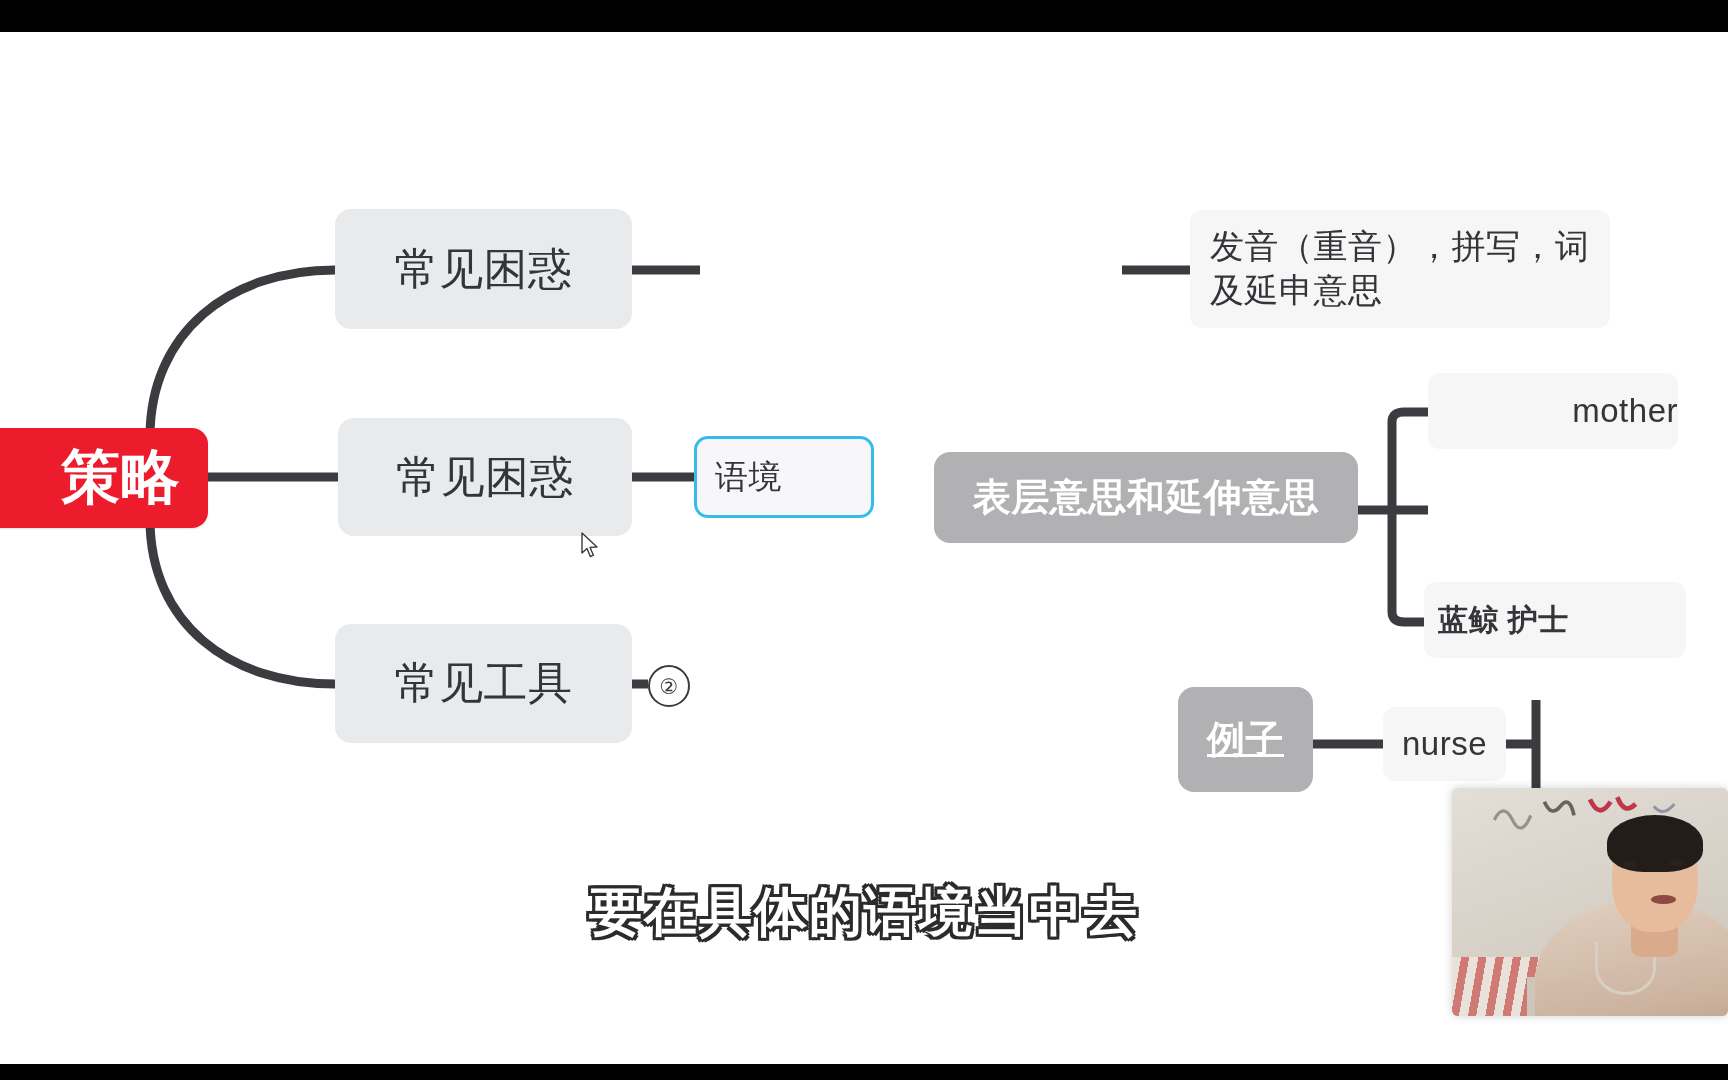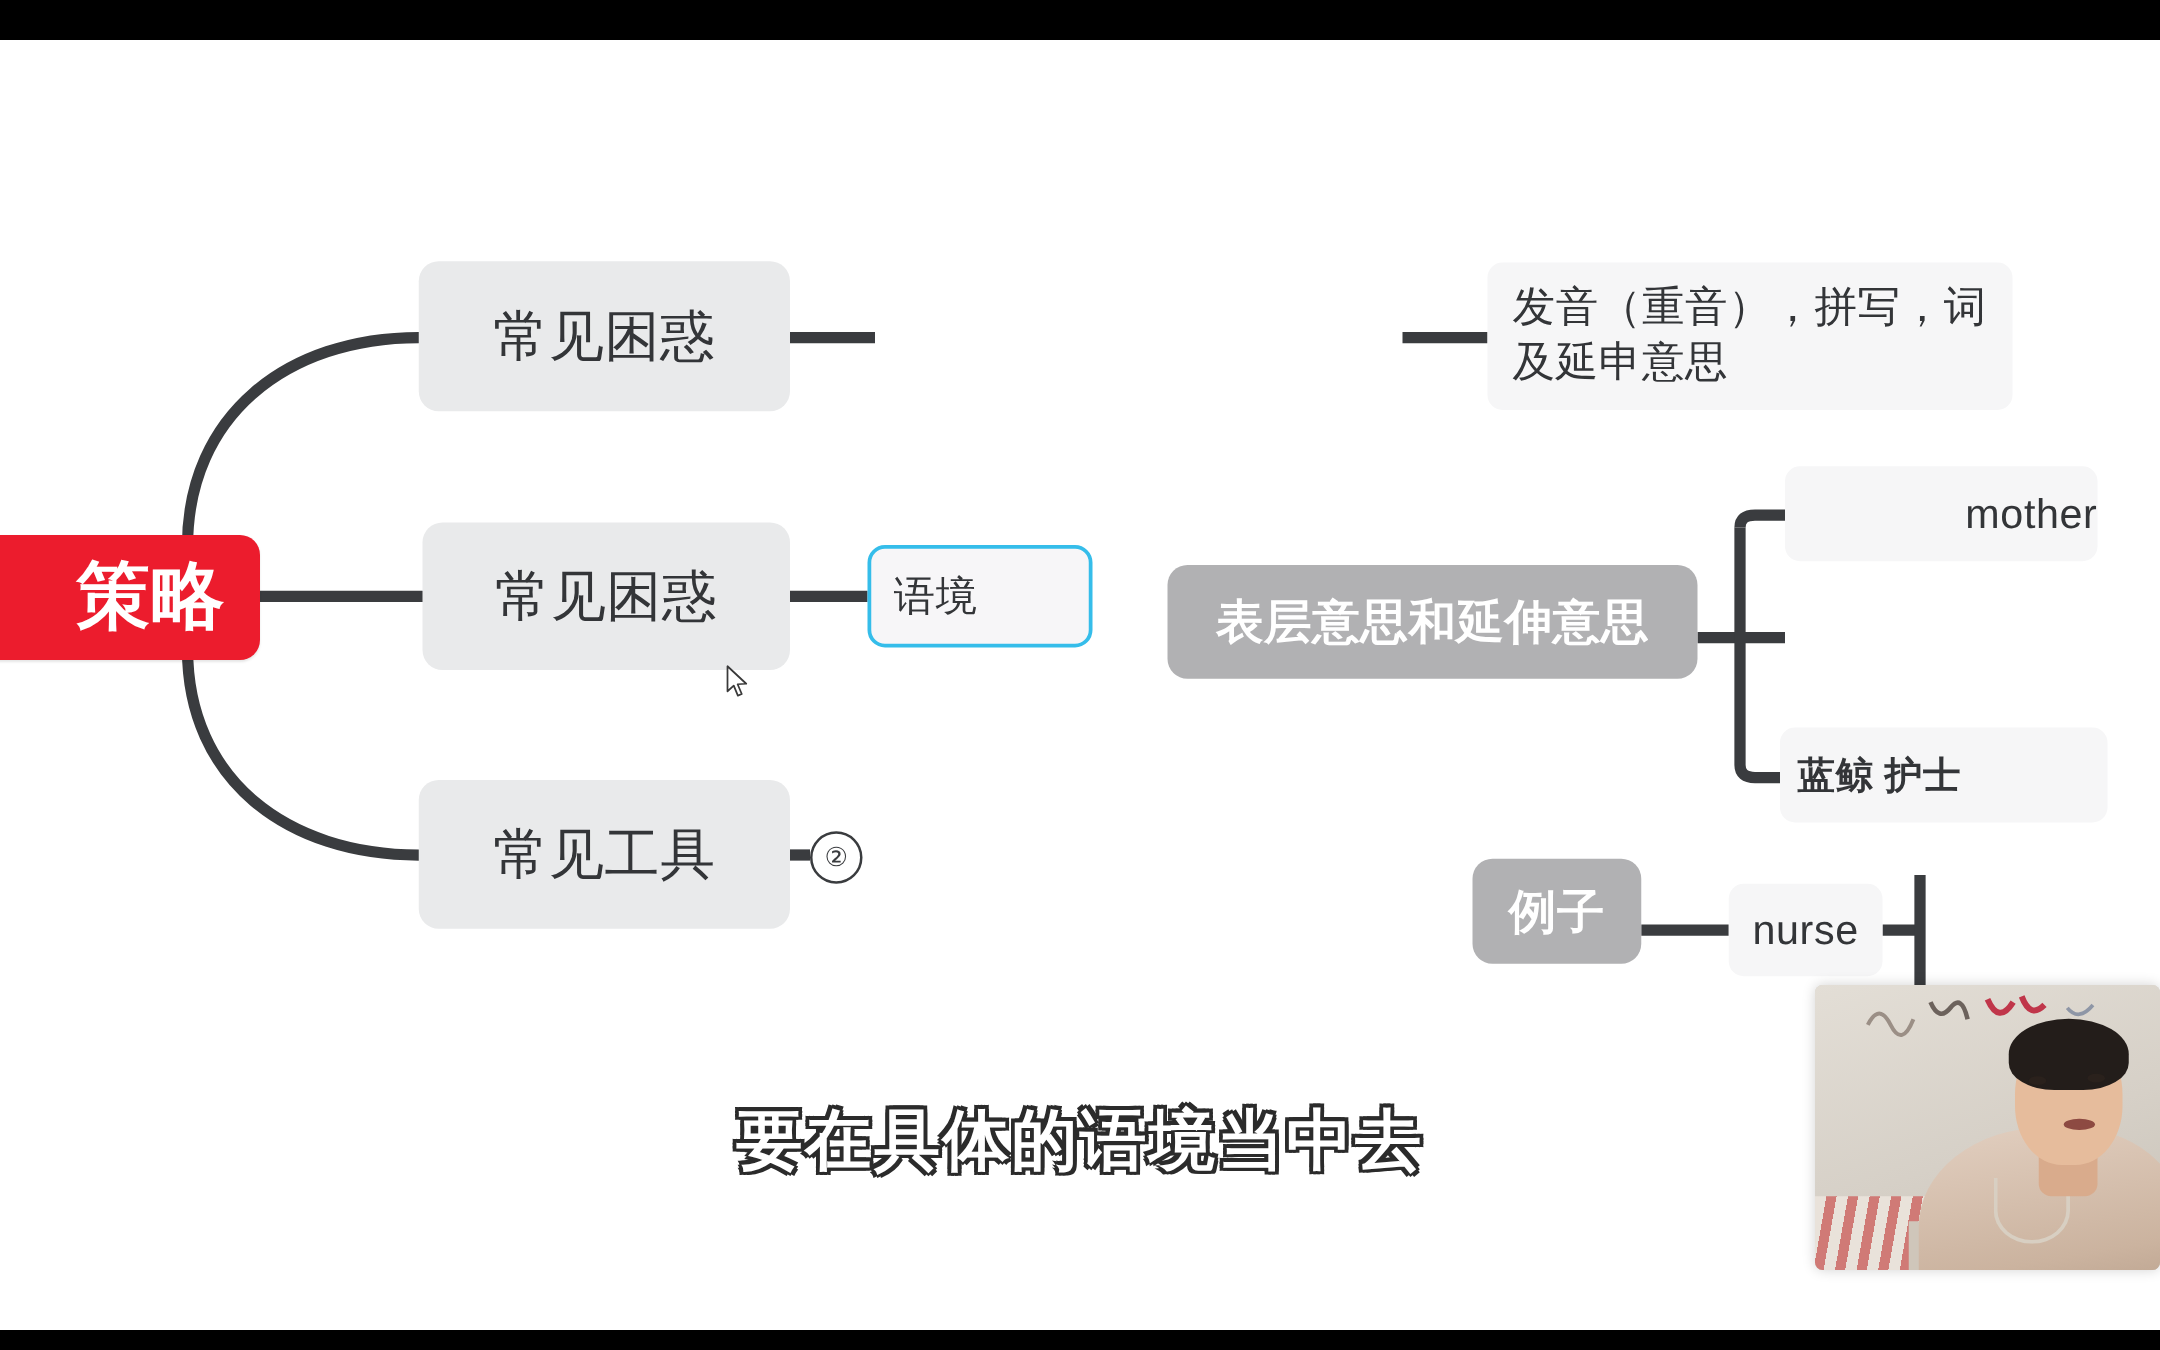--- a/index.html
+++ b/index.html
@@ -234,21 +234,21 @@
 
     <div class="node plain" style="left:1428px;top:341px;width:250px;height:76px;justify-content:flex-end;padding-left:14px;">
       <span>mother</span>
     </div>
 
 
     <div class="node plain small" style="left:1424px;top:550px;width:262px;height:76px;justify-content:flex-start;padding-left:14px;">
       <span>蓝鲸 护士</span>
     </div>
 
-    <div class="node darkgrey" style="left:1178px;top:655px;width:135px;height:84px;">
+    <div class="node darkgrey" style="left:1178px;top:655px;width:135px;height:105px;text-decoration:underline;">
       <span>例子</span>
     </div>
 
     <div class="node plain" style="left:1383px;top:675px;width:123px;height:74px;">
       <span>nurse</span>
     </div>
 
     <svg id="cursor" style="left:580px;top:500px;" viewBox="0 0 22 28" xmlns="http://www.w3.org/2000/svg">
       <path d="M2,1 L2,21 L7,16.5 L10.3,24.5 L13.4,23.2 L10.1,15.4 L17,15 Z" fill="#ffffff" stroke="#3a3a3a" stroke-width="1.4" stroke-linejoin="round"></path>
     </svg>

